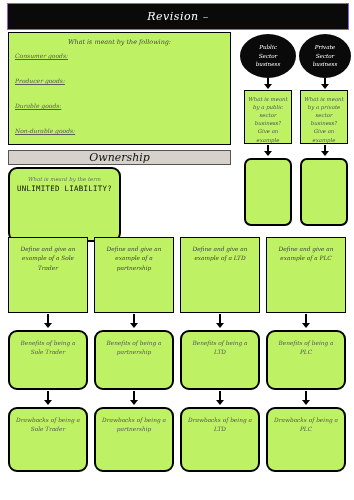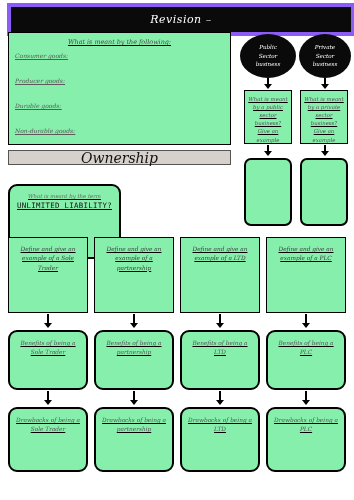--- a/index.html
+++ b/index.html
@@ -7,33 +7,32 @@
     width:354px;height:500px;
     background:#ffffff;
     font-family:"DejaVu Sans", sans-serif;
     overflow:hidden;
   }
   .page{position:relative;width:354px;height:500px;background:#fff;}
 
   
   .header-bar{
     position:absolute;left:7px;top:3px;width:340px;height:25px;
-    background:#0a0a0a;border:4px solid #8b5cf6;
+    background:#0a0a0a;border:1px solid #8b5cf6;
     display:flex;align-items:center;justify-content:center;
   }
   .header-title{
     color:#fff;font-size:11px;font-style:italic;letter-spacing:.5px;
     font-family:"DejaVu Serif", serif;
   }
 
   
   .box{
-    position:absolute;background:#86efac;border:1.6px solid #000;
+    position:absolute;background:#bef264;border:1.6px solid #000;
     box-sizing:border-box;
-    text-decoration:underline;
   }
   .box.round{border-radius:9px;border-width:2px;}
   .box.round-sm{border-radius:7px;border-width:2px;}
 
   
   .defs{left:8px;top:32px;width:223px;height:113px;border-width:1.6px;}
   .defs-title{
     text-align:center;font-size:6.4px;font-style:italic;color:#4a4a4a;
     margin-top:5px;font-family:"DejaVu Serif", serif;
   }
@@ -73,26 +72,26 @@
     text-align:center;padding:4px 3px;font-family:"DejaVu Serif", serif;
   }
 
   
   .ownership{
     position:absolute;left:8px;top:150px;width:223px;height:15px;
     background:#d6d2cb;border:1px solid #555;box-sizing:border-box;
     display:flex;align-items:center;justify-content:center;
   }
   .ownership span{
-    font-size:14px;font-style:italic;color:#111;
+    font-size:11px;font-style:italic;color:#111;
     font-family:"DejaVu Serif", serif;
   }
 
   
-  .liab{top:184px;width:113px;height:75px;}
+  .liab{top:167px;width:113px;height:75px;}
   .liab .small{
     font-size:5.4px;font-style:italic;color:#6a6a6a;text-align:center;
     margin-top:7px;font-family:"DejaVu Serif", serif;
   }
   .liab .big{
     font-size:7.4px;text-align:center;margin-top:2px;color:#111;
     letter-spacing:.3px;font-family:"DejaVu Sans Mono", monospace;
   }
 
   

